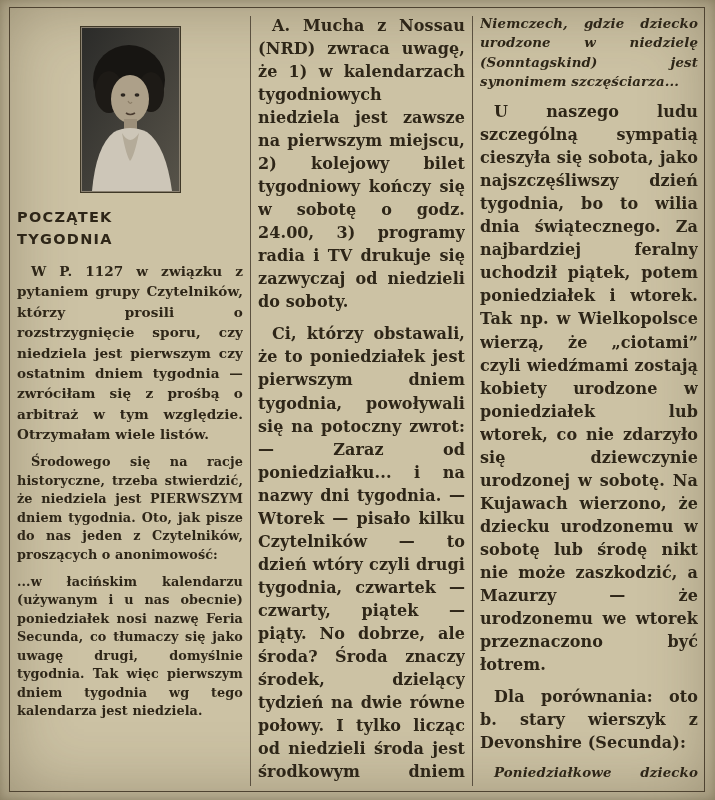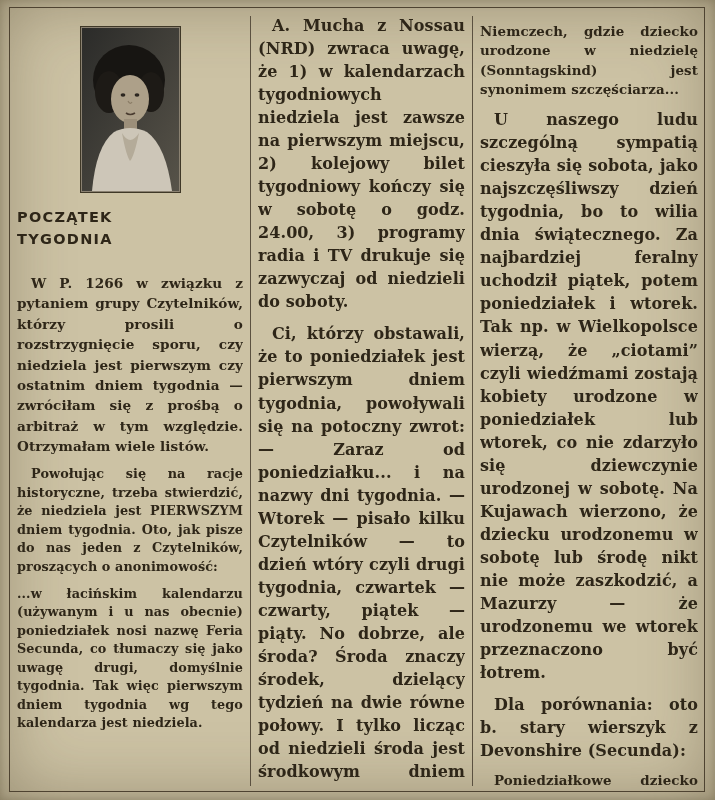--- a/index.html
+++ b/index.html
@@ -38,29 +38,29 @@
     text-align: justify;
     font-weight: bold;
     font-size: 16px;
     line-height: 1.44;
     letter-spacing: .1px;
     hyphens: auto;
   }
   .col1 p { font-size: 12.8px; }
   .indent { text-indent: 14px; }
   .lead { font-size: 13.6px !important; line-height: 1.5; }
-  .italic { font-size: 13.4px; margin-top: 8px; }
+  .italic { font-style: italic; font-size: 13.4px; }
   .heading {
     font-family: "DejaVu Sans", sans-serif;
     font-weight: bold;
     font-size: 14.5px;
     letter-spacing: 1.3px;
     line-height: 1.55;
     white-space: pre-line;
-    margin: 4px 0 22px;
+    margin: 4px 0 10px;
   }
   .col2 .heading { margin: 28px 0 10px; }
   .star { text-align: center; font-size: 11px; margin: 12px 0 4px; font-weight: bold; }
 
   .photo-wrap {
     width: 97px; height: 163px;
     margin: 13px auto 14px;
     border: 1px solid #8a8171;
     box-shadow: 0 0 0 1px #3f3827;
     background: #333;
@@ -93,22 +93,22 @@
           <ellipse cx="55" cy="67" rx="2.4" ry="1.8" fill="#2c2620"></ellipse>
           <path d="M44 85 Q48 88 53 85" stroke="#4a3c30" stroke-width="1.6" fill="none"></path>
           <path d="M46 73 Q48 77 50 74" stroke="#8a7c66" stroke-width="1.2" fill="none"></path>
           <rect x="42" y="91" width="13" height="12" fill="#9c8f7a"></rect>
           <path d="M10 163 Q14 118 32 104 Q48 96 65 104 Q84 118 90 163 Z" fill="#cdc6b8"></path>
           <path d="M40 105 Q48 119 57 105 Q52 129 48 133 Q44 127 40 105 Z" fill="#b4ab99"></path>
         </svg>
       </div>
       <h2 class="heading">POCZĄTEK
 TYGODNIA</h2>
-      <p class="lead indent">W P. 1266 w związku z pytaniem grupy Czytelników, którzy prosili o rozstrzygnięcie sporu, czy niedziela jest pierwszym czy ostatnim dniem tygodnia — zwróciłam się z prośbą o arbitraż w tym względzie. Otrzymałam wiele listów.</p>
-      <p class="indent">Powołując się na racje historyczne, trzeba stwierdzić, że niedziela jest PIERWSZYM dniem tygodnia. Oto, jak pisze do nas jeden z Czytelników, proszących o anonimowość:</p>
+      <p class="lead indent">W P. 1127 w związku z pytaniem grupy Czytelników, którzy prosili o rozstrzygnięcie sporu, czy niedziela jest pierwszym czy ostatnim dniem tygodnia — zwróciłam się z prośbą o arbitraż w tym względzie. Otrzymałam wiele listów.</p>
+      <p class="indent">Środowego się na racje historyczne, trzeba stwierdzić, że niedziela jest PIERWSZYM dniem tygodnia. Oto, jak pisze do nas jeden z Czytelników, proszących o anonimowość:</p>
       <p>...w łacińskim kalendarzu (używanym i u nas obecnie) poniedziałek nosi nazwę Feria Secunda, co tłumaczy się jako uwagę drugi, domyślnie tygodnia. Tak więc pierwszym dniem tygodnia wg tego kalendarza jest niedziela.</p>
     </div>
 
     <div class="divider"></div>
 
     <div class="col col2">
       <p class="indent">A. Mucha z Nossau (NRD) zwraca uwagę, że 1) w kalendarzach tygodniowych niedziela jest zawsze na pierwszym miejscu, 2) kolejowy bilet tygodniowy kończy się w sobotę o godz. 24.00, 3) programy radia i TV drukuje się zazwyczaj od niedzieli do soboty.</p>
       <p class="indent">Ci, którzy obstawali, że to poniedziałek jest pierwszym dniem tygodnia, powoływali się na potoczny zwrot: — Zaraz od poniedziałku... i na nazwy dni tygodnia. — Wtorek — pisało kilku Czytelników — to dzień wtóry czyli drugi tygodnia, czwartek — czwarty, piątek — piąty. No dobrze, ale środa? Środa znaczy środek, dzielący tydzień na dwie równe połowy. I tylko licząc od niedzieli środa jest środkowym dniem tygodnia.</p>
       <div class="star">★</div>
       <h2 class="heading">DNI

